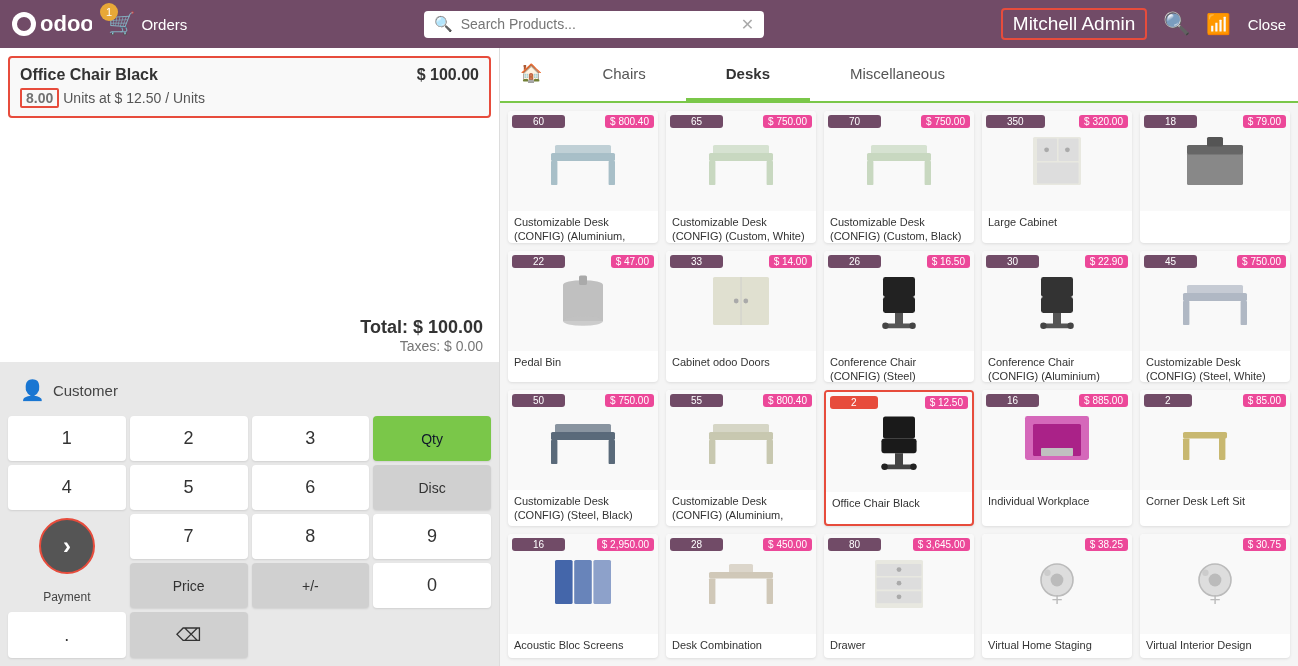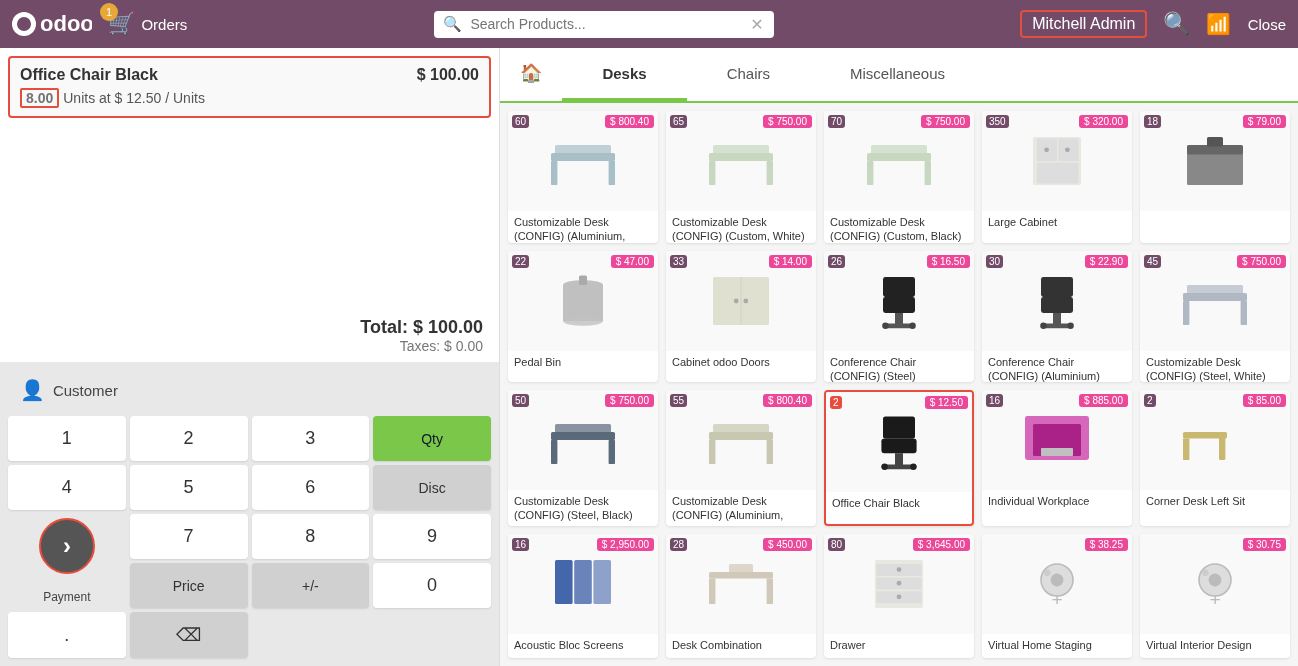--- a/index.html
+++ b/index.html
@@ -17,21 +17,21 @@
     .orders-badge {
       background: #E8A838; color: #fff; border-radius: 50%; width: 18px; height: 18px; font-size: 11px; display: flex; align-items: center; justify-content: center; position: absolute; top: -8px; left: -8px;
     }
     .search-bar {
       flex: 1; display: flex; align-items: center; background: #fff; border-radius: 4px; padding: 4px 10px; gap: 8px; max-width: 340px; margin-left: auto;
     }
     .search-bar input { border: none; outline: none; font-size: 14px; flex: 1; color: #555; }
     .search-clear { color: #aaa; cursor: pointer; font-size: 16px; }
     .header-right { display: flex; align-items: center; gap: 16px; margin-left: auto; }
     .user-btn {
-      border: 2px solid #e74c3c; border-radius: 4px; padding: 3px 10px; color: #fff; font-size: 16px; cursor: pointer;
+      border: 2px solid #e74c3c; border-radius: 4px; padding: 3px 10px; color: #fff; font-size: 19px; cursor: pointer;
     }
     .header-icon { color: #7AC749; font-size: 20px; cursor: pointer; }
     .header-icon.search { color: #7AC749; }
     .close-btn { color: #fff; font-size: 14px; cursor: pointer; }
 
     
     .main { display: flex; flex: 1; overflow: hidden; }
 
     
     .left-panel {
@@ -88,21 +88,21 @@
       flex: 1; overflow-y: auto; padding: 8px; display: grid; grid-template-columns: repeat(5, 1fr); gap: 8px;
     }
     .product-card {
       background: #fff; border-radius: 4px; overflow: hidden; cursor: pointer; position: relative; box-shadow: 0 1px 3px rgba(0,0,0,0.1);
     }
     .product-img { width: 100%; height: 100px; display: flex; align-items: center; justify-content: center; background: #f9f9f9; overflow: hidden; }
     .product-img svg { width: 80px; height: 80px; }
     .product-info { padding: 4px 6px 6px; }
     .product-name { font-size: 11px; color: #333; line-height: 1.3; }
     .product-stock-badge {
-      position: absolute; top: 4px; left: 4px; background: #714B67; color: #fff; font-size: 10px; border-radius: 3px; padding: 1px 3px;
+      position: absolute; top: 4px; left: 4px; background: #714B67; color: #fff; font-size: 10px; border-radius: 3px; padding: 1px 21px;
     }
     .product-stock-badge.red { background: #e74c3c; }
     .product-price-badge {
       position: absolute; top: 4px; right: 4px; background: #ec4899; color: #fff; font-size: 10px; border-radius: 3px; padding: 1px 5px;
     }
 
     
     ::-webkit-scrollbar { width: 6px; }
     ::-webkit-scrollbar-track { background: #f0f0f0; }
     ::-webkit-scrollbar-thumb { background: #ccc; border-radius: 3px; }
@@ -206,25 +206,25 @@
       </div>
     </div>
   </div>
 
   <div class="right-panel">
 
     <div class="category-tabs">
       <div class="cat-tab home">
         <span style="font-size:18px;">🏠</span>
       </div>
+      <div class="cat-tab">
+        <span>Chairs</span>
+      </div>
       <div class="cat-tab active">
         <span>Desks</span>
-      </div>
-      <div class="cat-tab">
-        <span>Chairs</span>
       </div>
       <div class="cat-tab">
         <span>Miscellaneous</span>
       </div>
     </div>
 
     <div class="products-grid" id="products-grid">
     <div class="product-card" style="">
     <span class="product-stock-badge">60</span>
     <span class="product-price-badge">$ 800.40</span>

